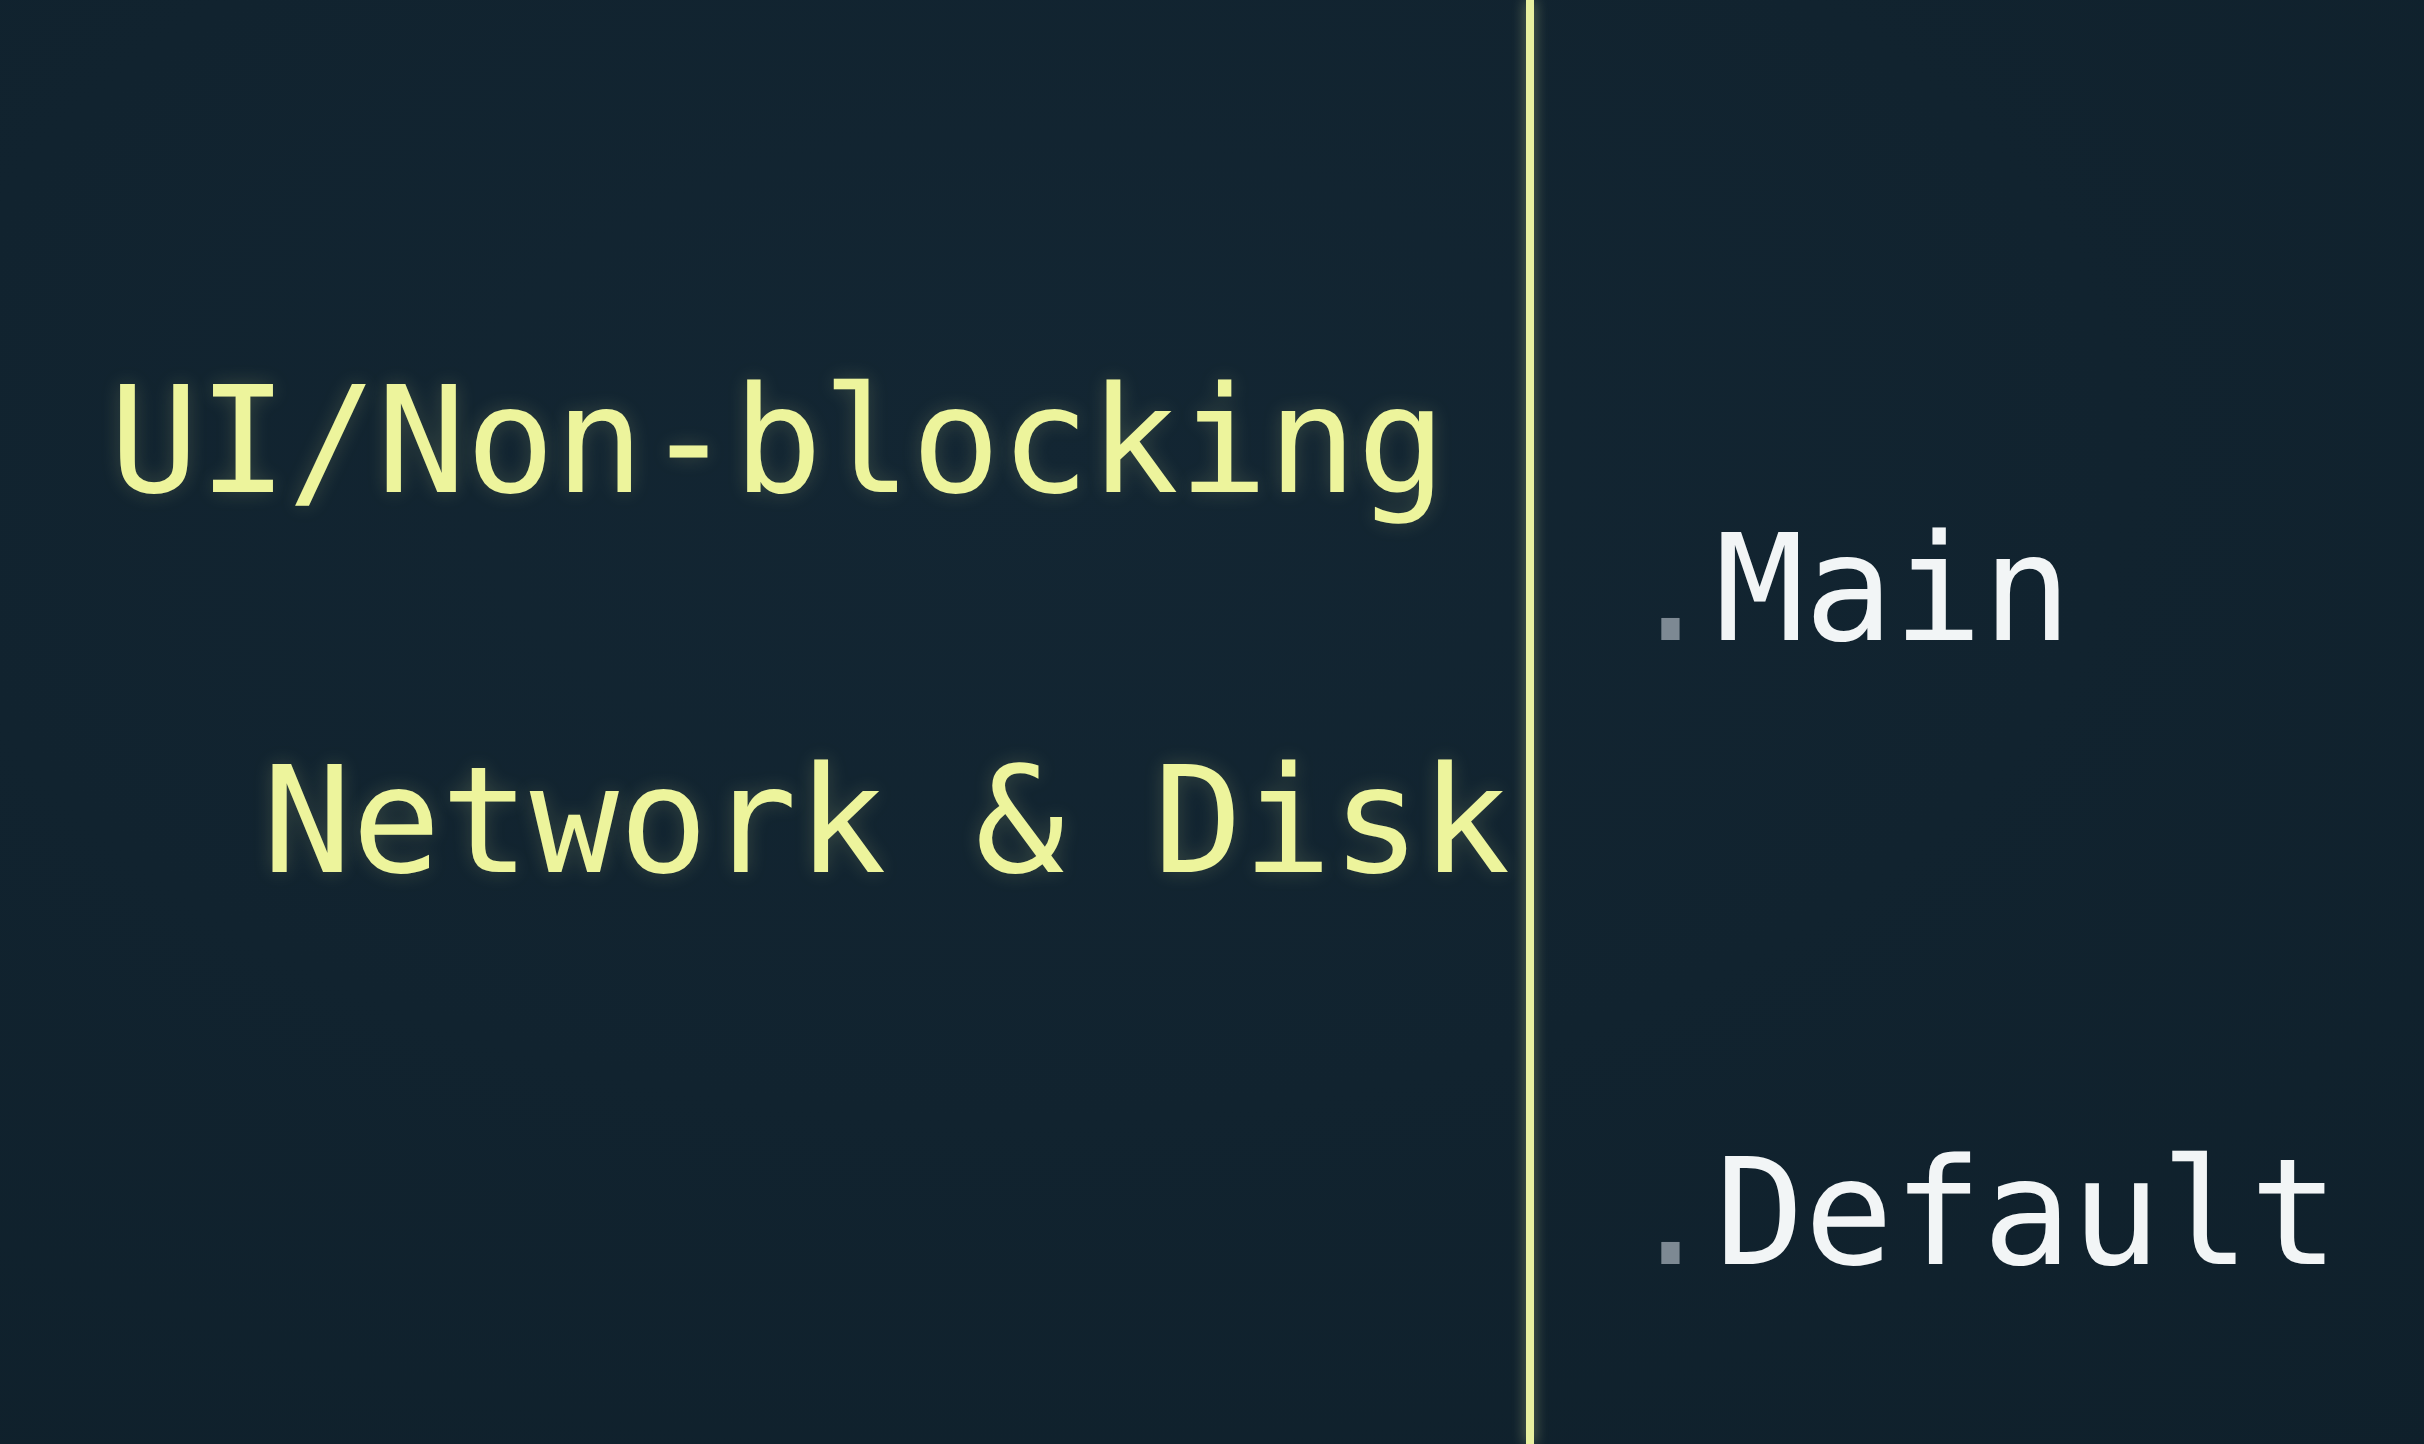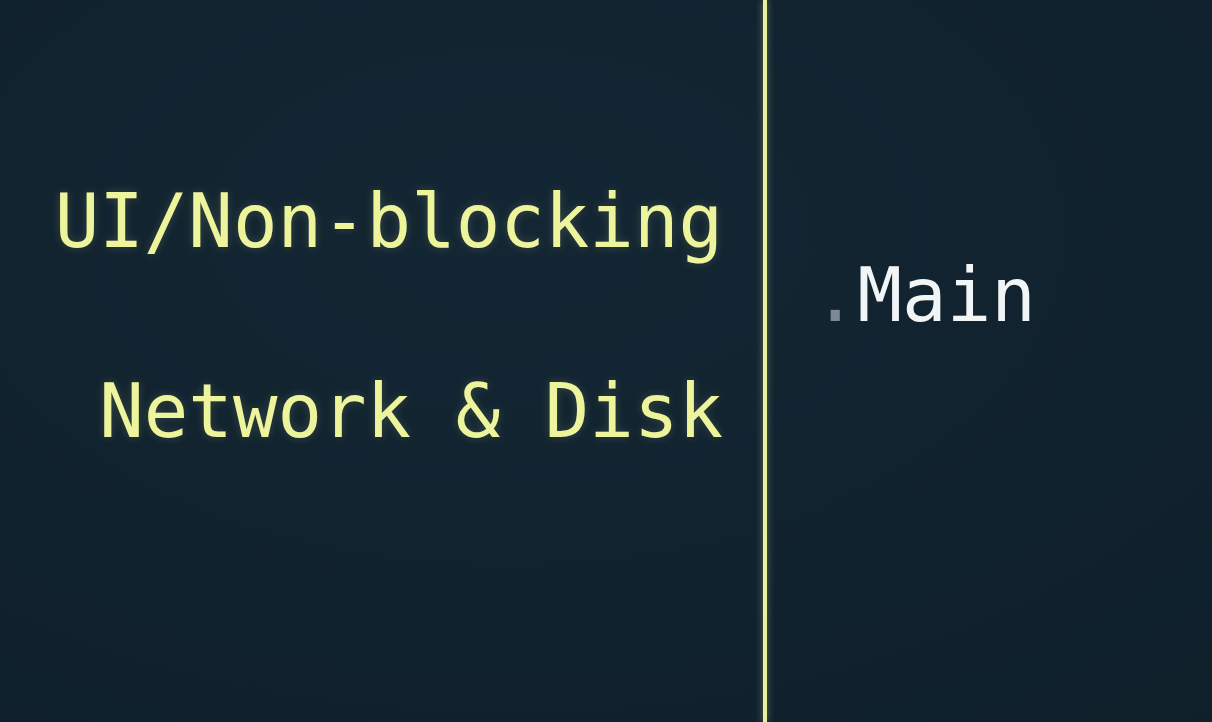--- a/index.html
+++ b/index.html
@@ -28,21 +28,21 @@
   .row {
     position: absolute;
     left: 0;
     right: 0;
     height: 74px;
     font-size: 74px;
     line-height: 74px;
     white-space: pre;
   }
   .row-1 { top: 110px; padding-left: 16px; }
-  .row-2 { top: 300px; }
+  .row-2 { top: 300px; margin-left: 32px; }
   .row-3 { top: 496px; }
   .use-case {
     position: absolute;
     left: 0;
     width: 723px;
     text-align: right;
     color: var(--label, #edf49c);
     text-shadow: 0 0 10px rgba(237, 244, 156, 0.18);
   }
   .dispatcher {
@@ -64,15 +64,16 @@
   <div class="row row-1">
     <span class="use-case">UI/Non-blocking</span>
     <span class="dispatcher"><span class="dot">.</span><span>Main</span></span>
   </div>
 
   <div class="row row-2">
     <span class="use-case">Network &amp; Disk</span>
   </div>
 
   <div class="row row-3">
+    <span class="dispatcher"><span class="dot">.</span><span>Default</span></span>
   </div>
 
 </div>
 
 </body></html>

